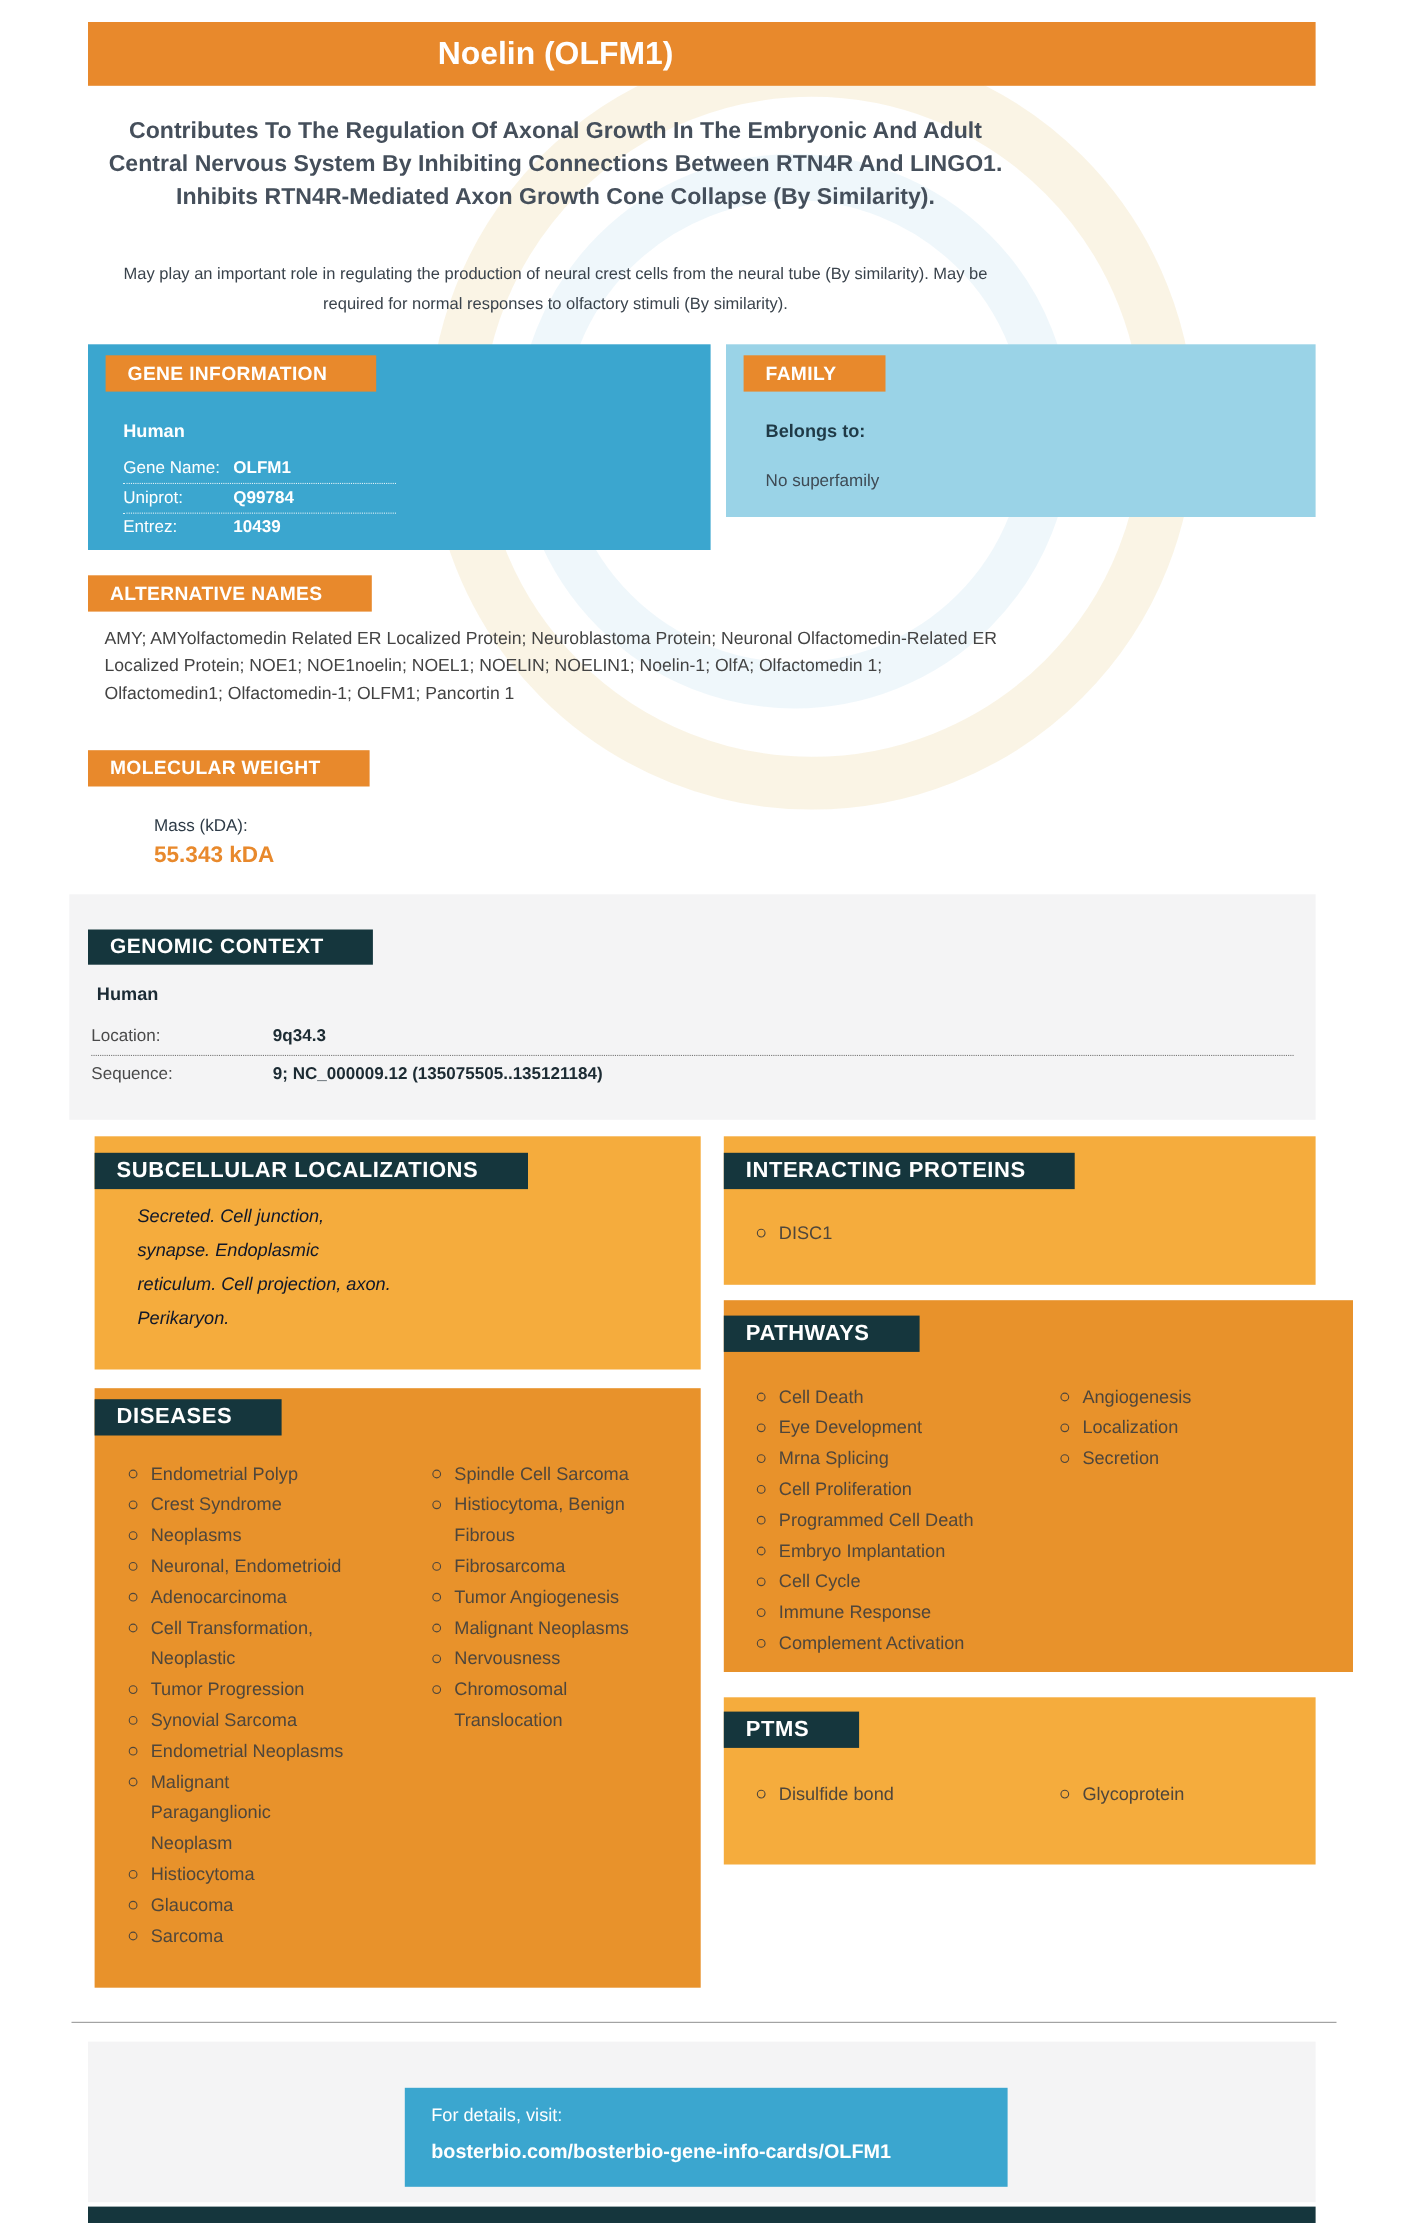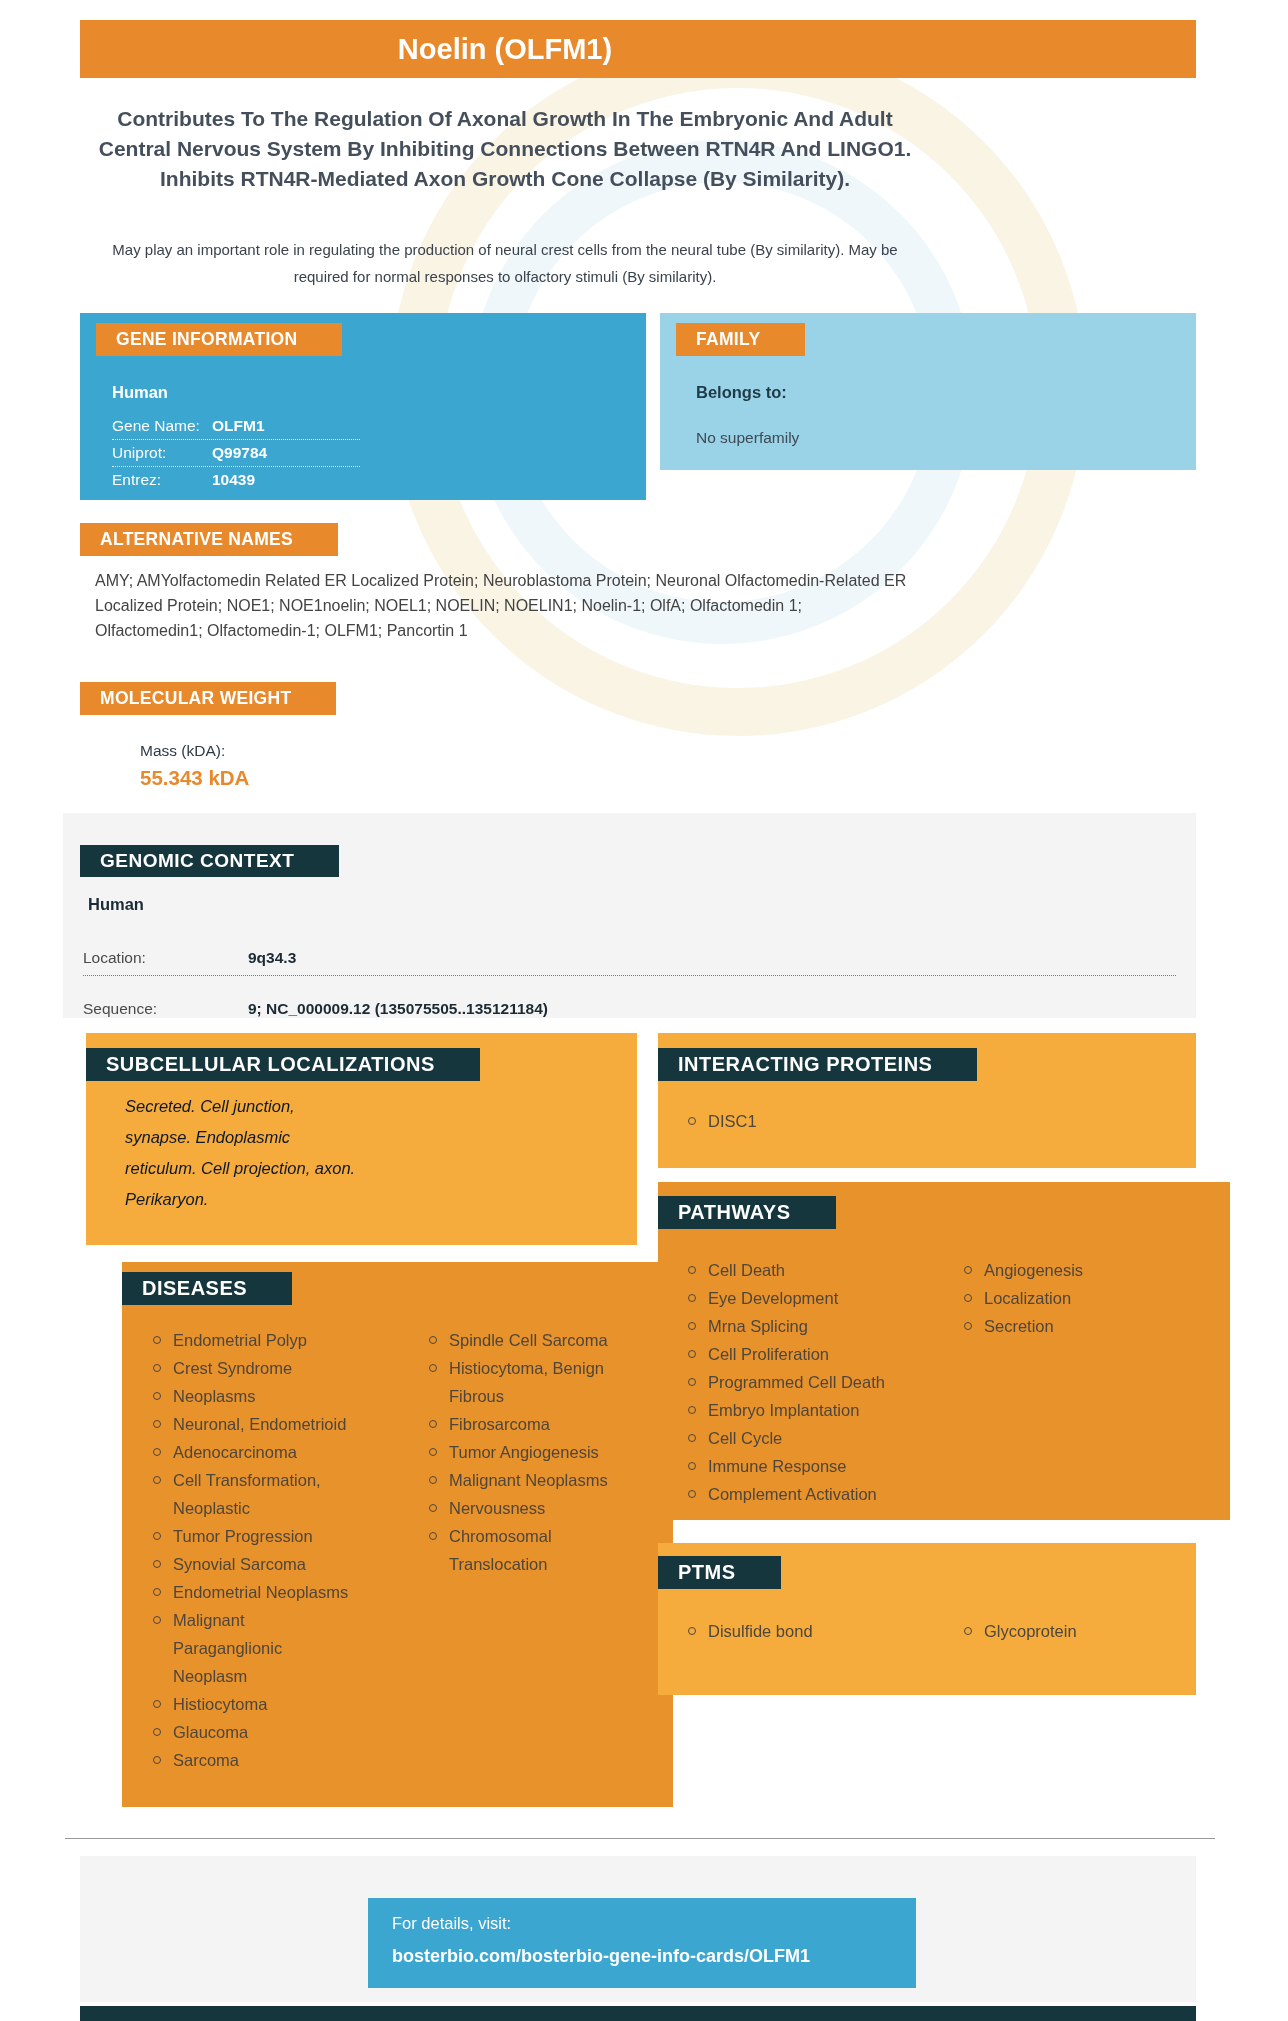--- a/index.html
+++ b/index.html
@@ -47,39 +47,39 @@
   .alt-text{left:95px;top:568px;width:815px;color:#434343;font-size:16px;line-height:25px;}
   
   .mw-label{left:80px;top:682px;}
   .mass-label{left:140px;top:742px;color:#2E3B47;font-size:15.5px;}
   .mass-value{left:140px;top:766px;color:#E8892C;font-size:20.5px;font-weight:bold;}
   
   .genomic-panel{left:63px;top:813px;width:1133px;height:205px;background:#F4F4F5;}
   .genomic-panel .tlabel{position:absolute;left:17px;top:32px;font-size:19px;}
   .gc-human{position:absolute;left:25px;top:82px;color:#1B2B35;font-weight:bold;font-size:16.5px;}
   .gc-table{position:absolute;left:20px;top:112px;width:1093px;font-size:15.5px;color:#4A4A4A;}
-  .gc-row{display:flex;padding:8px 0;margin-top:16px;}
+  .gc-row{display:flex;padding:8px 0;}
   .gc-row.dotted{border-bottom:1px dotted #777;}
   .gc-label{width:165px;flex:none;}
   .gc-value{font-weight:bold;color:#1C2B33;}
   
   .amber{background:#F5AC3D;}
   .dorange{background:#E8922B;}
   .subcell-panel{left:86px;top:1033px;width:551px;height:212px;}
   .subcell-panel .tlabel{position:absolute;left:0;top:15px;}
   .sc-text{position:absolute;left:39px;top:58px;width:235px;color:#0f172a;
     font-size:16.5px;line-height:31px;font-style:italic;}
   .interacting-panel{left:658px;top:1033px;width:538px;height:135px;}
   .interacting-panel .tlabel{position:absolute;left:0;top:15px;}
   .ip-list{position:absolute;left:30px;top:74px;}
   .pathways-panel{left:658px;top:1182px;width:538px;height:338px;padding-left:34px;}
   .pathways-panel .tlabel{position:absolute;left:0;top:14px;}
   .pw-col1{position:absolute;left:30px;top:74px;width:250px;}
   .pw-col2{position:absolute;left:306px;top:74px;width:210px;}
-  .diseases-panel{left:86px;top:1262px;width:551px;height:545px;margin-left:36px;}
+  .diseases-panel{left:86px;top:1262px;width:551px;height:545px;}
   .diseases-panel .tlabel{position:absolute;left:0;top:10px;}
   .ds-col1{position:absolute;left:31px;top:64px;width:205px;}
   .ds-col2{position:absolute;left:307px;top:64px;width:195px;}
   .ptms-panel{left:658px;top:1543px;width:538px;height:152px;}
   .ptms-panel .tlabel{position:absolute;left:0;top:13px;}
   .pt-col1{position:absolute;left:30px;top:74px;width:250px;}
   .pt-col2{position:absolute;left:306px;top:74px;width:210px;}
   
   ul.blist{list-style:none;margin:0;padding:0;}
   ul.blist li{display:flex;align-items:flex-start;color:#4F463B;

